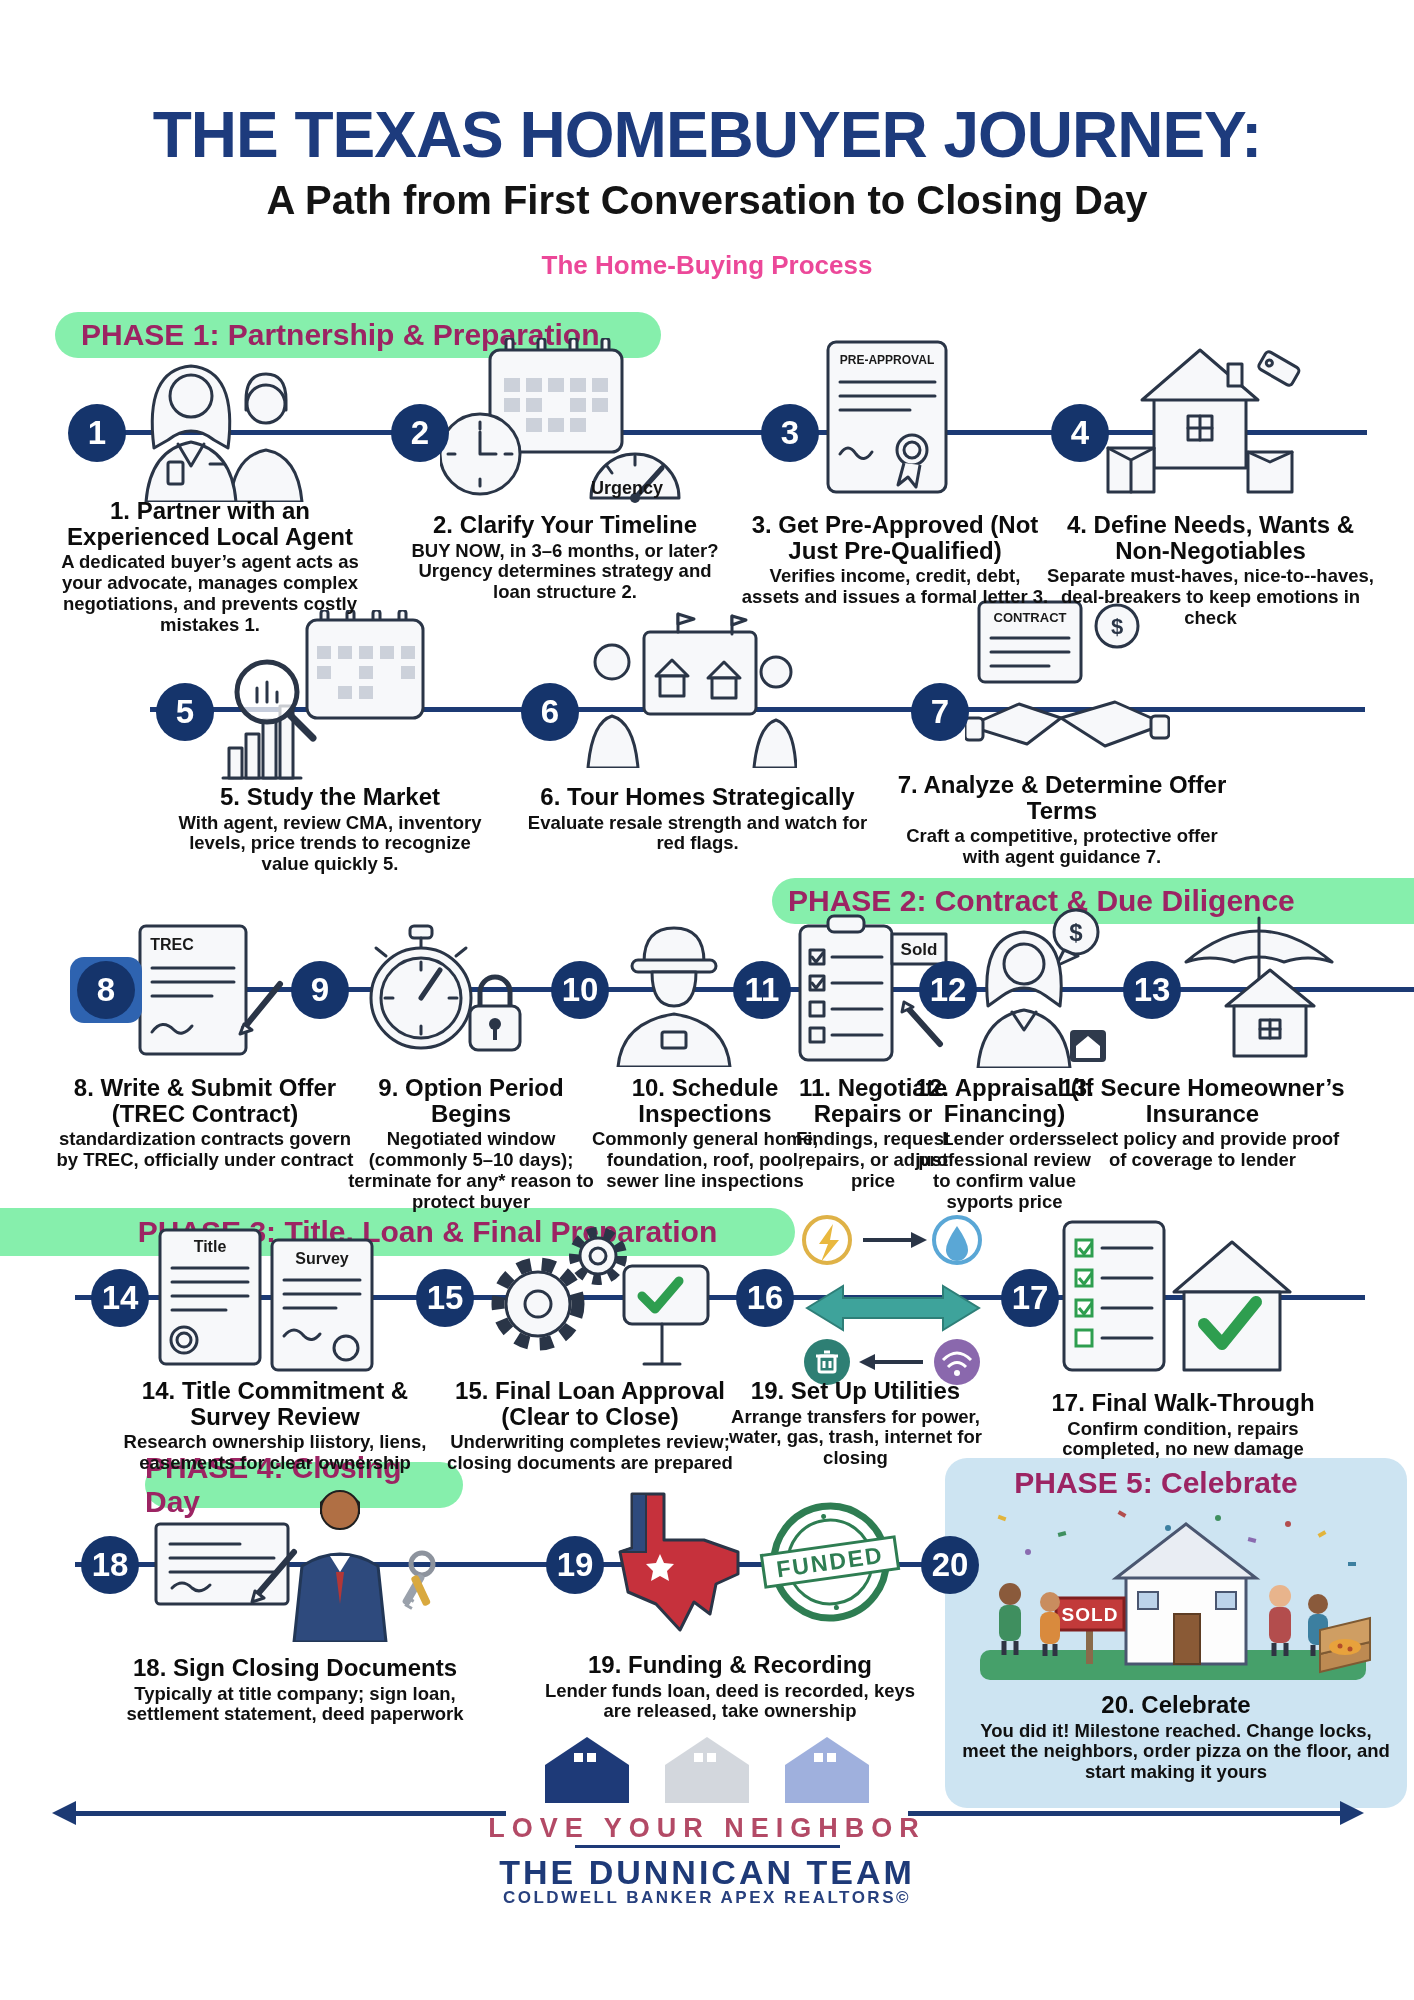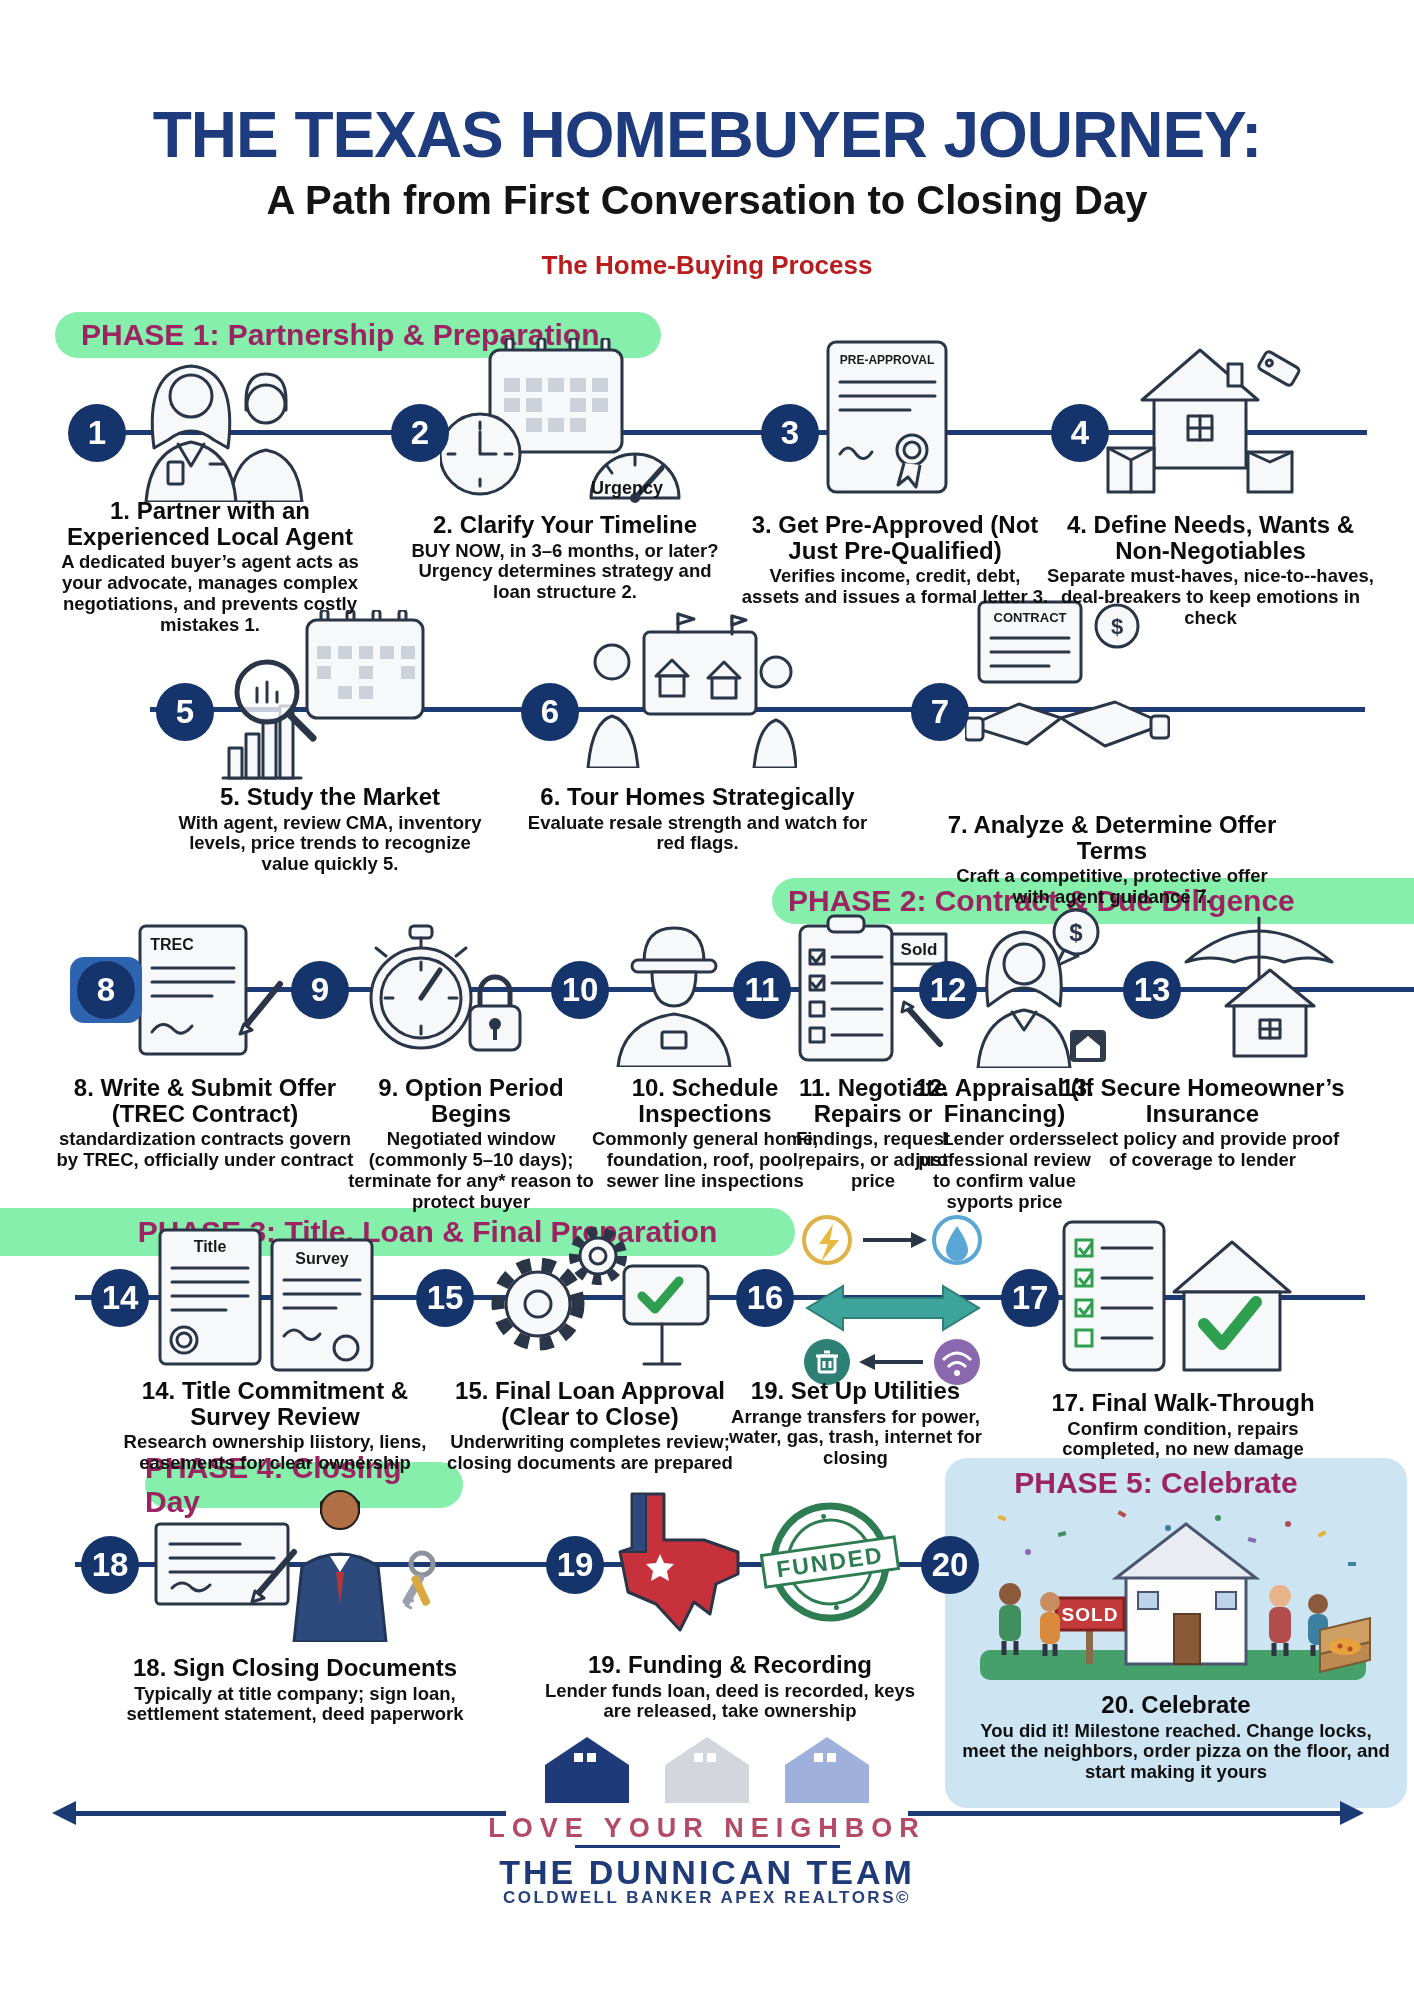--- a/index.html
+++ b/index.html
@@ -1,21 +1,21 @@
 <!DOCTYPE html>
 <html><head>
 <meta charset="utf-8">
 <style>
   html,body{margin:0;padding:0;background:#ffffff;}
   #page{position:relative;width:1414px;height:2000px;background:#ffffff;overflow:hidden;
         font-family:"Liberation Sans",sans-serif;color:#101010;}
   .abs{position:absolute;}
   .hdr-title{width:100%;text-align:center;font-size:64px;font-weight:800;color:#1d3b7d;letter-spacing:-1px;}
   .hdr-sub{width:100%;text-align:center;font-size:40px;font-weight:800;color:#141414;}
-  .hdr-tag{width:100%;text-align:center;font-size:26px;font-weight:700;color:#b91c1c;}
+  .hdr-tag{width:100%;text-align:center;font-size:26px;font-weight:700;color:#ec4899;}
   .pill{position:absolute;background:#86efac;color:#9c2463;font-weight:800;font-size:30px;
         display:flex;align-items:center;z-index:2;}
   .tl{position:absolute;height:5px;background:#1c3a74;z-index:1;}
   .num{position:absolute;width:58px;height:58px;border-radius:50%;background:#15346b;color:#fff;
        font-size:33px;font-weight:700;display:flex;align-items:center;justify-content:center;z-index:4;}
   .hl8{position:absolute;left:70px;top:957px;width:72px;height:66px;border-radius:14px;background:#2e63b0;z-index:3;}
   .stext{position:absolute;text-align:center;z-index:2;}
   .st{font-size:24px;font-weight:800;color:#0c0c0c;line-height:1.07;}
   .sd{font-size:18.5px;font-weight:700;color:#101010;line-height:1.12;margin-top:3px;}
   .icon{position:absolute;z-index:2;}
@@ -445,21 +445,21 @@
     <div class="sd">Separate must-haves, nice-to--haves, deal-breakers to keep emotions in check</div>
   </div>
   <div class="stext" style="left:165px;top:784px;width:330px;">
     <div class="st">5. Study the Market</div>
     <div class="sd">With agent, review CMA, inventory levels, price trends to recognize value quickly 5.</div>
   </div>
   <div class="stext" style="left:525px;top:784px;width:345px;">
     <div class="st">6. Tour Homes Strategically</div>
     <div class="sd">Evaluate resale strength and watch for red flags.</div>
   </div>
-  <div class="stext" style="left:947px;top:772px;width:330px;margin-top:40px;">
+  <div class="stext" style="left:897px;top:772px;width:330px;">
     <div class="st">7. Analyze &amp; Determine Offer Terms</div>
     <div class="sd">Craft a competitive, protective offer with agent guidance 7.</div>
   </div>
   <div class="stext" style="left:55px;top:1075px;width:300px;">
     <div class="st">8. Write &amp; Submit Offer (TREC Contract)</div>
     <div class="sd">standardization contracts govern by TREC, officially under contract</div>
   </div>
   <div class="stext" style="left:340px;top:1075px;width:262px;">
     <div class="st">9. Option Period Begins</div>
     <div class="sd">Negotiated window (commonly 5–10 days); terminate for any* reason to protect buyer</div>

